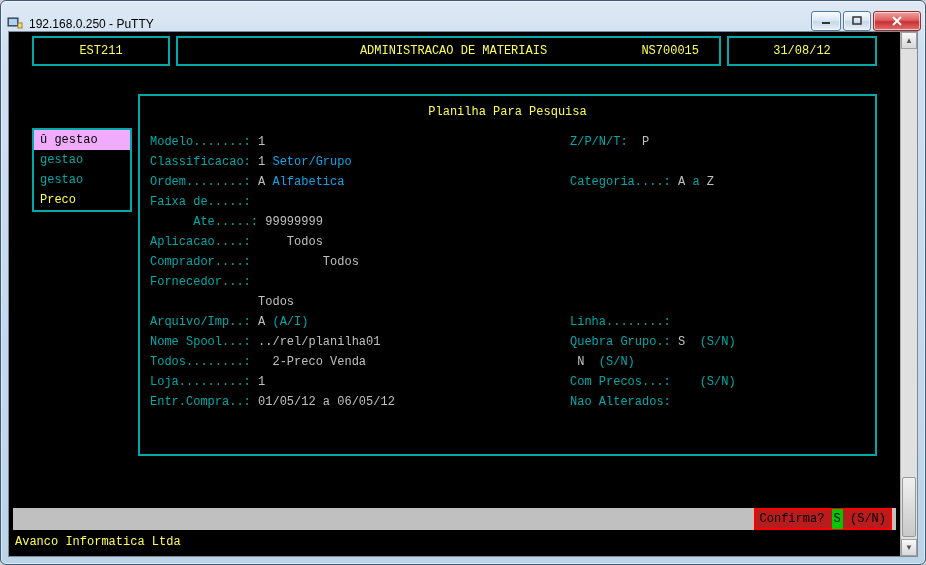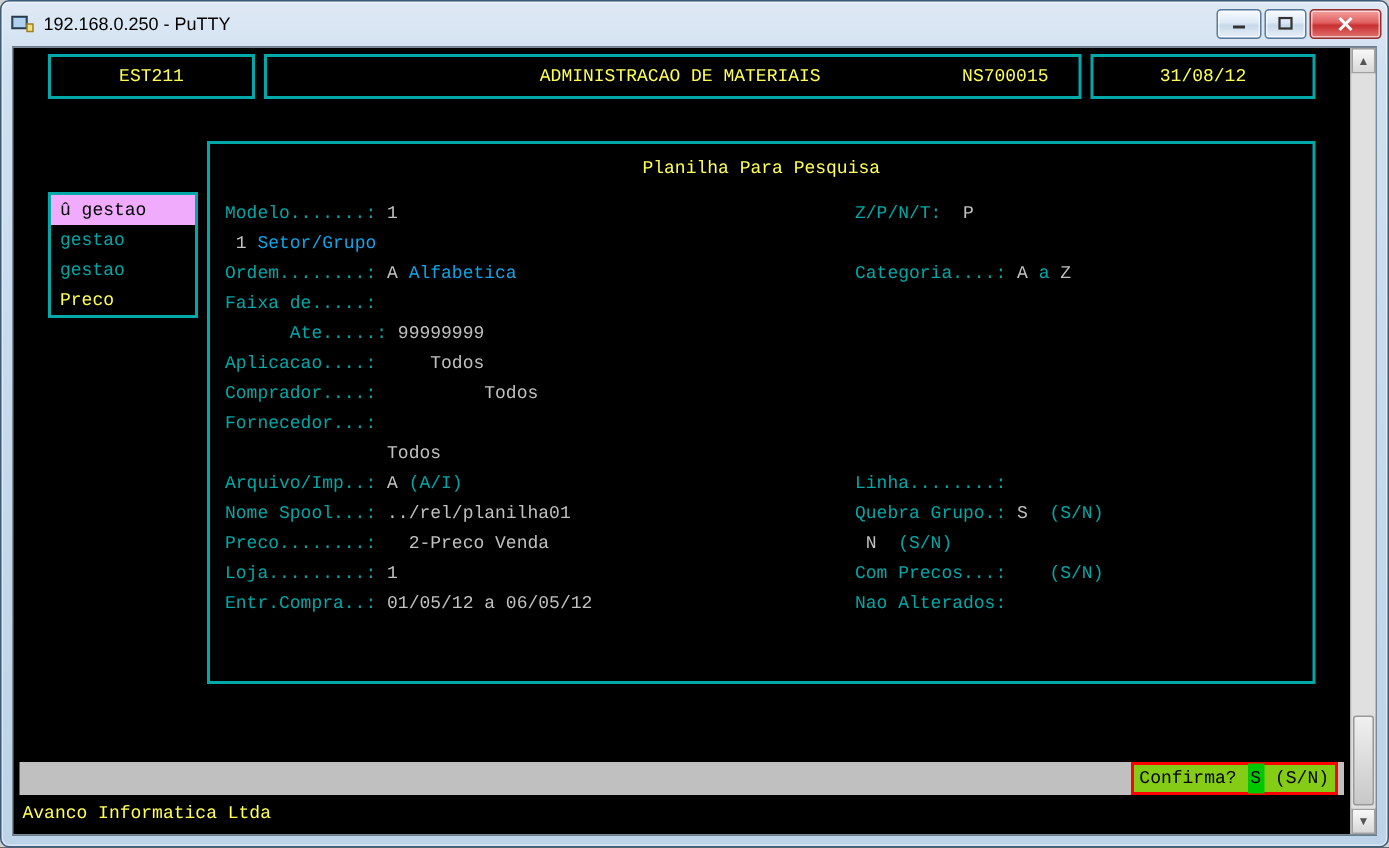--- a/index.html
+++ b/index.html
@@ -15,21 +15,21 @@
     height: 565px;
     background: linear-gradient(to bottom, #dfe9f5 0%, #cfe0f0 8%, #bcd3e8 100%);
     border: 1px solid #3b5c7a;
     border-radius: 6px;
     position: relative;
     box-shadow: inset 0 0 0 1px rgba(255,255,255,0.5);
   }
   .titlebar {
     height: 30px;
     display: flex;
-    align-items: center;
+    align-items: flex-end;
     padding: 0 4px 0 6px;
     font-size: 12px;
     color: #000;
   }
   .putty-icon {
     width: 16px; height: 16px;
     margin-right: 6px;
     display: flex; align-items: center; justify-content: center;
   }
   .title-text { flex: 0 0 auto; }
@@ -162,21 +162,21 @@
     left:4px; right:4px; bottom:26px;
     height:22px;
     background:#c0c0c0;
     display:flex;
     align-items:center;
     justify-content:flex-end;
     padding-right:4px;
   }
   .confirm-box {
     border: 2px solid #ff0000;
-    background:#84cc16;
+    background:#b91c1c;
     color:#000;
     padding: 0 4px;
     display:flex;align-items:center;
     white-space: pre;
     height: 22px;
   }
   .confirm-box .s-green { background:#00c800; color:#000; padding:0 2px; }
 
   .footer-line {
     position:absolute;
@@ -243,21 +243,21 @@
 
         <div class="content-box">
           <div class="content-title">Planilha Para Pesquisa</div>
 
           <div class="field-grid">
             <div class="frow">
               <div class="col-left"><span class="lbl">Modelo.......:</span><span class="val"> </span><span class="val">1</span></div>
               <div class="col-right"><span class="lbl">Z/P/N/T:</span><span class="val">  </span><span class="val">P</span></div>
             </div>
             <div class="frow">
-              <div class="col-left"><span> </span><span class="val">1</span><span> </span><span class="val-cyan">Setor/Grupo</span></div>
+              <div class="col-left"><span class="lbl">Classificacao:</span><span> </span><span class="val">1</span><span> </span><span class="val-cyan">Setor/Grupo</span></div>
             </div>
             <div class="frow">
               <div class="col-left"><span class="lbl">Ordem........:</span><span> </span><span class="val">A</span><span> </span><span class="val-cyan">Alfabetica</span></div>
               <div class="col-right"><span class="lbl">Categoria....:</span><span> </span><span class="val">A</span><span class="lbl"> </span><span class="lbl">a</span><span class="lbl"> </span><span class="val">Z</span></div>
             </div>
             <div class="frow">
               <div class="col-left"><span class="lbl">Faixa de.....:</span></div>
             </div>
             <div class="frow">
               <div class="col-left"><span class="lbl">      </span><span class="lbl">Ate.....:</span><span> </span><span class="val">99999999</span></div>
@@ -276,21 +276,21 @@
             </div>
             <div class="frow">
               <div class="col-left"><span class="lbl">Arquivo/Imp..:</span><span> </span><span class="val">A</span><span class="lbl"> </span><span class="lbl">(A/I)</span></div>
               <div class="col-right"><span class="lbl">Linha........:</span></div>
             </div>
             <div class="frow">
               <div class="col-left"><span class="lbl">Nome Spool...:</span><span> </span><span class="val">../rel/planilha01</span></div>
               <div class="col-right"><span class="lbl">Quebra Grupo.:</span><span> </span><span class="val">S</span><span class="lbl">  </span><span class="lbl">(S/N)</span></div>
             </div>
             <div class="frow">
-              <div class="col-left"><span class="lbl">Preco........:</span><span class="val">   </span><span class="val">2-Preco Venda</span></div>
+              <div class="col-left"><span class="lbl">Todos........:</span><span class="val">   </span><span class="val">2-Preco Venda</span></div>
               <div class="col-right"><span> </span><span class="val">N</span><span class="lbl">  </span><span class="lbl">(S/N)</span></div>
             </div>
             <div class="frow">
               <div class="col-left"><span class="lbl">Loja.........:</span><span> </span><span class="val">1</span></div>
               <div class="col-right"><span class="lbl">Com Precos...:</span><span class="lbl">    </span><span class="lbl">(S/N)</span></div>
             </div>
             <div class="frow">
               <div class="col-left"><span class="lbl">Entr.Compra..:</span><span> </span><span class="val">01/05/12 a 06/05/12</span></div>
               <div class="col-right"><span class="lbl">Nao Alterados:</span></div>
             </div>

